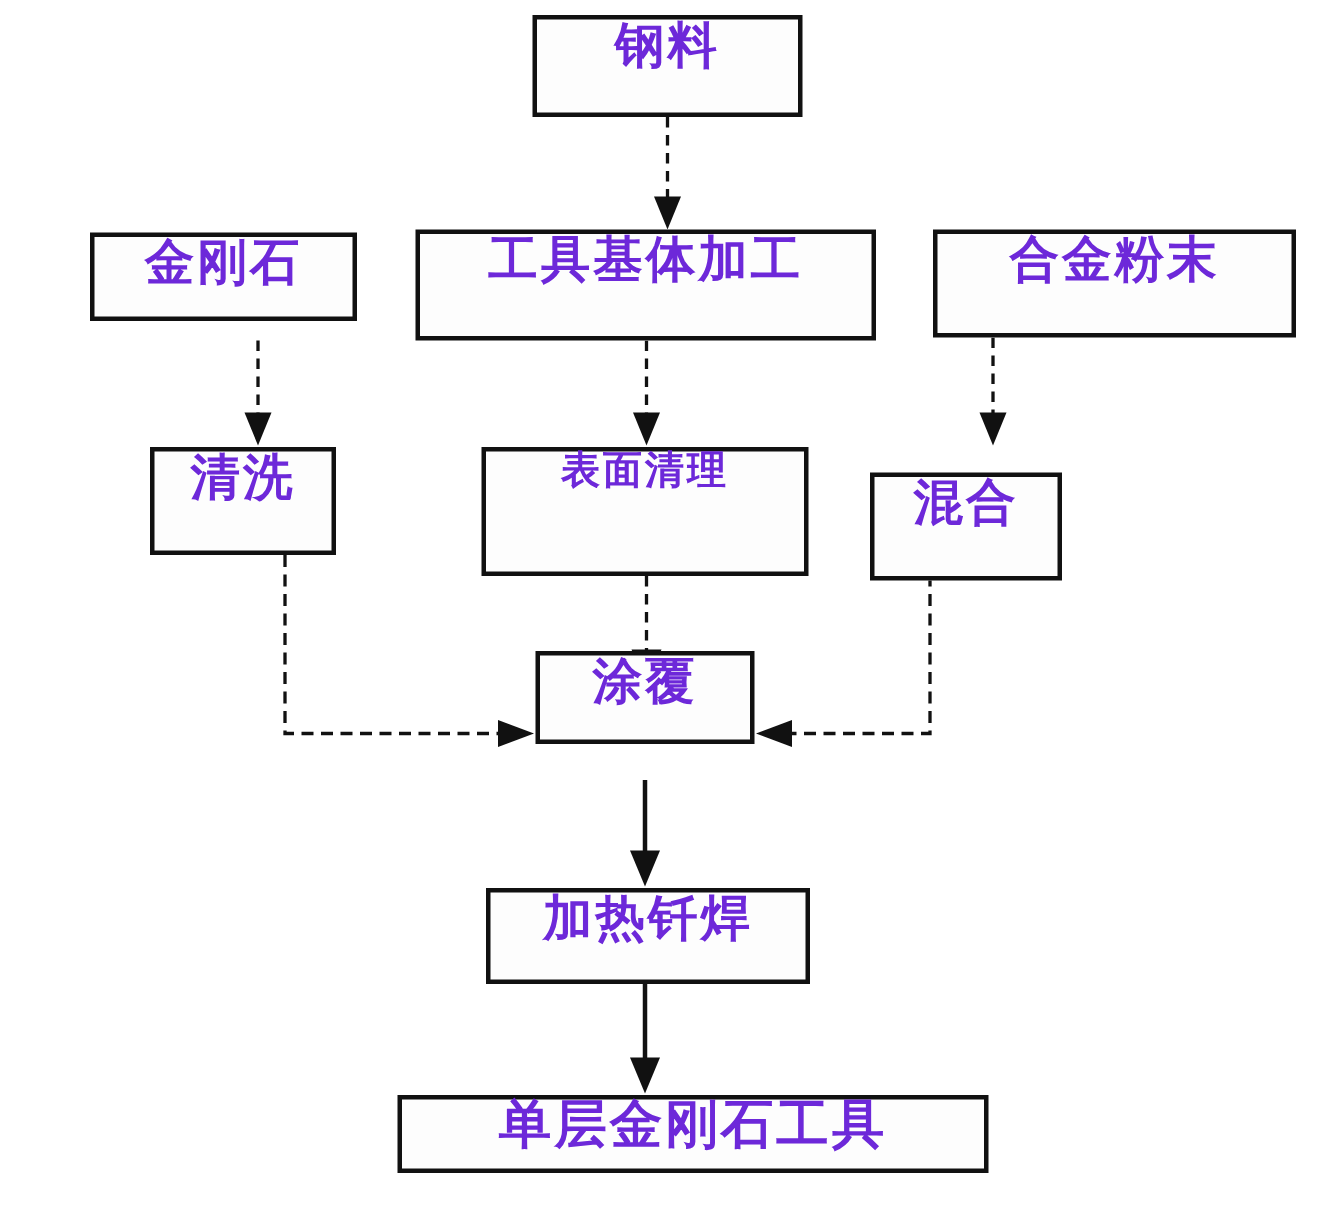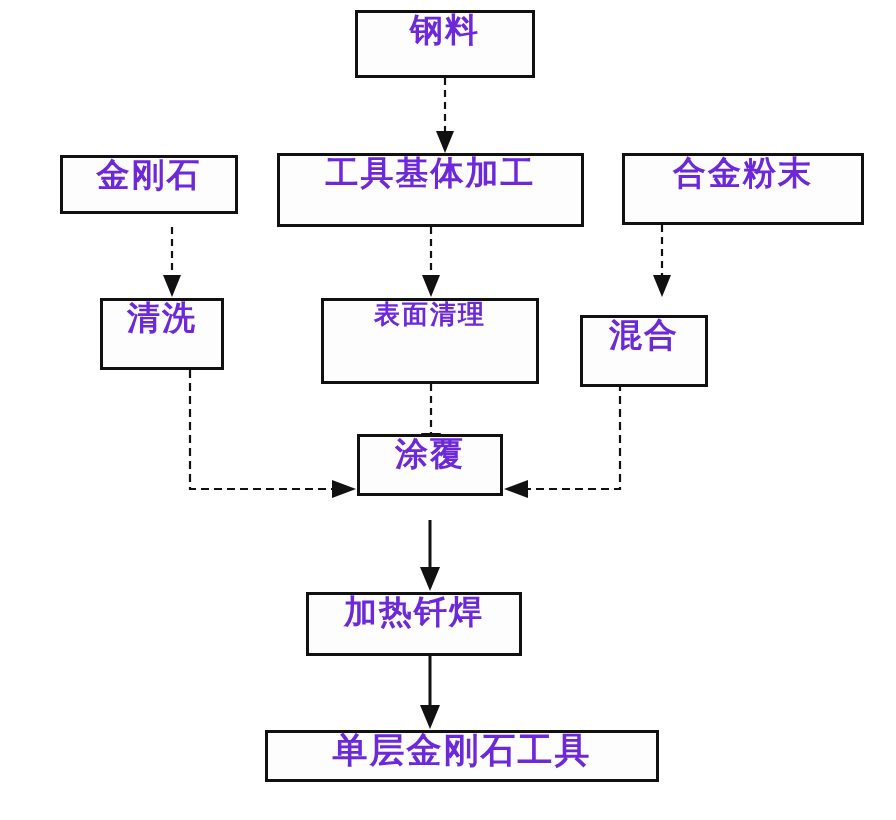--- a/index.html
+++ b/index.html
@@ -39,21 +39,21 @@
   }
   
   #n-steel       { left: 355px; top: 10px;  width: 180px; height: 68px;  font-size: 33px; }
   #n-diamond     { left: 60px;  top: 155px; width: 178px; height: 59px;  font-size: 33px; }
   #n-substrate   { left: 277px; top: 153px; width: 307px; height: 74px;  font-size: 33px; }
   #n-powder      { left: 622px; top: 153px; width: 242px; height: 72px;  font-size: 33px; }
   #n-wash        { left: 100px; top: 298px; width: 124px; height: 72px;  font-size: 33px; }
   #n-surface     { left: 321px; top: 298px; width: 218px; height: 86px;  font-size: 26px; }
   #n-mix         { left: 580px; top: 298px; width: 128px; height: 72px;  font-size: 33px; margin-top: 17px; }
   #n-coat        { left: 357px; top: 434px; width: 146px; height: 62px;  font-size: 33px; }
-  #n-braze       { left: 306px; top: 592px; width: 216px; height: 64px;  font-size: 33px; }
+  #n-braze       { left: 324px; top: 592px; width: 216px; height: 64px;  font-size: 33px; }
   #n-tool        { left: 265px; top: 730px; width: 394px; height: 52px;  font-size: 35px; }
 
   #edges {
     position: absolute;
     left: 0;
     top: 0;
     width: 896px;
     height: 820px;
     pointer-events: none;
   }

